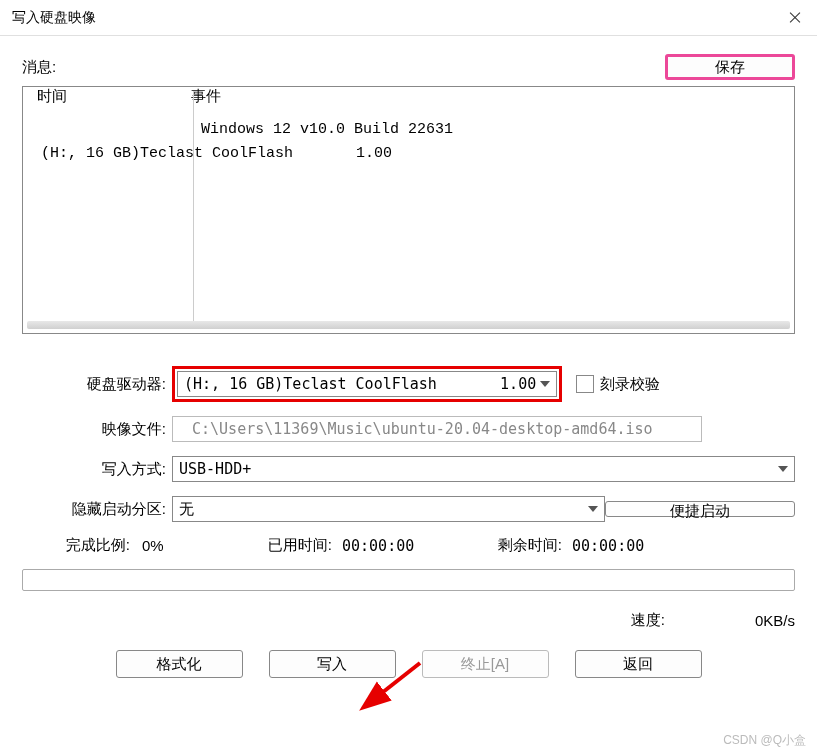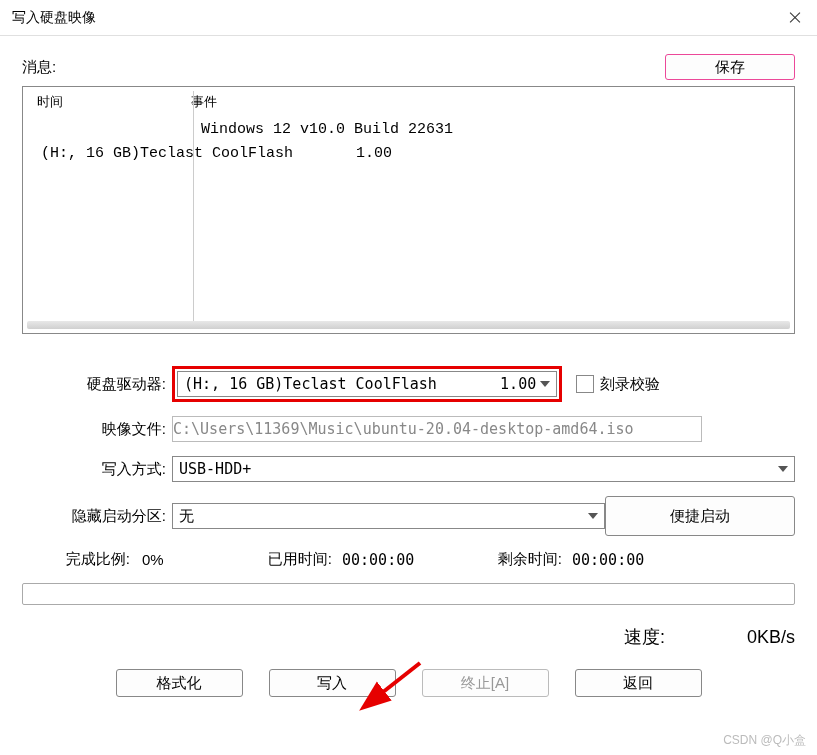--- a/index.html
+++ b/index.html
@@ -9,60 +9,60 @@
 .titlebar .title { font-size: 14px; color: #000; }
 .titlebar .close { position: absolute; right: 12px; top: 8px; width: 20px; height: 20px; cursor: pointer; }
 .titlebar .close::before, .titlebar .close::after { content: ''; position: absolute; width: 14px; height: 1px; background: #333; top: 9px; left: 3px; }
 .titlebar .close::before { transform: rotate(45deg); }
 .titlebar .close::after { transform: rotate(-45deg); }
 
 .content { padding: 18px 22px; }
 
 .msg-row { display: flex; align-items: center; margin-bottom: 6px; }
 .msg-label { font-size: 15px; color: #000; text-align: right; }
-.save-btn { margin-left: auto; width: 130px; height: 26px; border: 1px solid #ec4899; background: #fdfdfd; border-radius: 3px; font-size: 15px; cursor: pointer; }
+.save-btn { margin-left: auto; width: 130px; height: 26px; border: 3px solid #ec4899; background: #fdfdfd; border-radius: 3px; font-size: 15px; cursor: pointer; }
 
 .log-box { border: 1px solid #888; height: 248px; position: relative; background: #fff; }
-.log-header { display: flex; height: 30px; align-items: center; font-size: 13px; }
+.log-header { display: flex; height: 30px; align-items: flex-start; font-size: 15px; }
 .log-header .col-time { width: 160px; padding-left: 14px; }
 .log-header .col-event { padding-left: 8px; }
 .log-divider { position: absolute; left: 170px; top: 4px; bottom: 8px; width: 1px; background: #ccc; }
 .log-body { font-family: "SimSun", "Courier New", monospace; font-size: 15px; }
 .log-row { display: flex; height: 24px; align-items: center; }
 .log-row .c-time { width: 160px; padding-left: 14px; white-space: pre; }
 .log-row .c-event { padding-left: 18px; white-space: pre; }
 .log-scroll { position: absolute; bottom: 4px; left: 4px; right: 4px; height: 8px; background: linear-gradient(#e8e8e8,#d0d0d0); border-radius: 2px; }
 
 .form-area { margin-top: 32px; }
 .form-row { display: flex; align-items: center; margin-bottom: 14px; }
 .form-label { width: 150px; text-align: right; font-size: 15px; padding-right: 6px; }
 .highlight-box { border: 3px solid #e60000; padding: 2px 2px 2px 2px; display: flex; align-items: center; width: 390px; }
 .select-like { flex: 1; height: 26px; border: 1px solid #888; background: #fff; display: flex; align-items: center; padding: 0 6px; font-family: "SimSun", monospace; font-size: 15px; position: relative; white-space: pre; }
 .select-like .caret { position: absolute; right: 6px; top: 9px; width: 0; height: 0; border-left: 5px solid transparent; border-right: 5px solid transparent; border-top: 6px solid #555; }
 .checkbox { width: 18px; height: 18px; border: 1px solid #888; margin-left: 14px; margin-right: 6px; background: #fff; }
 .checkbox-label { font-size: 15px; }
 
-.readonly-input { height: 26px; border: 1px solid #bbb; background: #fff; color: #888; font-family: "SimSun", monospace; font-size: 15px; padding: 0 0; width: 530px; display: flex; align-items: center; }
+.readonly-input { height: 26px; border: 1px solid #bbb; background: #fff; color: #888; font-family: "SimSun", monospace; font-size: 15px; padding: 0 19px; width: 530px; display: flex; align-items: center; }
 
 .select-small { width: 170px; }
 .select-med { width: 170px; }
 
-.quick-boot-btn { margin-left: auto; width: 190px; height: 40px; border: 1px solid #888; border-radius: 3px; background: #fdfdfd; font-size: 15px; cursor: pointer; }
+.quick-boot-btn { margin-left: auto; width: 190px; height: 16px; border: 1px solid #888; border-radius: 3px; background: #fdfdfd; font-size: 15px; cursor: pointer; }
 
 .progress-row { display: flex; align-items: center; margin-top: 12px; font-size: 15px; }
 .progress-row .plabel { width: 120px; text-align: right; padding-right: 12px; }
 .progress-row .pval { width: 90px; }
 .progress-row .plabel2 { width: 110px; text-align: right; padding-right: 10px; }
 .progress-row .pval2 { width: 120px; font-family: "SimSun", monospace; }
 .progress-row .plabel3 { width: 110px; text-align: right; padding-right: 10px; }
 .progress-row .pval3 { font-family: "SimSun", monospace; }
 
 .progress-bar { height: 22px; border: 1px solid #aaa; background: #fff; margin-top: 14px; border-radius: 2px; }
 
-.speed-row { display: flex; justify-content: flex-end; align-items: center; margin-top: 20px; font-size: 18px; }
+.speed-row { display: flex; justify-content: flex-end; align-items: center; margin-top: 20px; font-size: 15px; }
 .speed-row .slabel { margin-right: 30px; }
 .speed-row .sval { width: 100px; text-align: right; }
 
 .button-row { display: flex; justify-content: center; gap: 26px; margin-top: 20px; }
 .action-btn { width: 127px; height: 28px; border: 1px solid #888; border-radius: 3px; background: #fdfdfd; font-size: 15px; cursor: pointer; }
 .action-btn.disabled { color: #999; border-color: #bbb; cursor: default; }
 
 .arrow { position: absolute; left: 370px; top: 658px; pointer-events: none; }
 .arrow svg { overflow: visible; }
 

